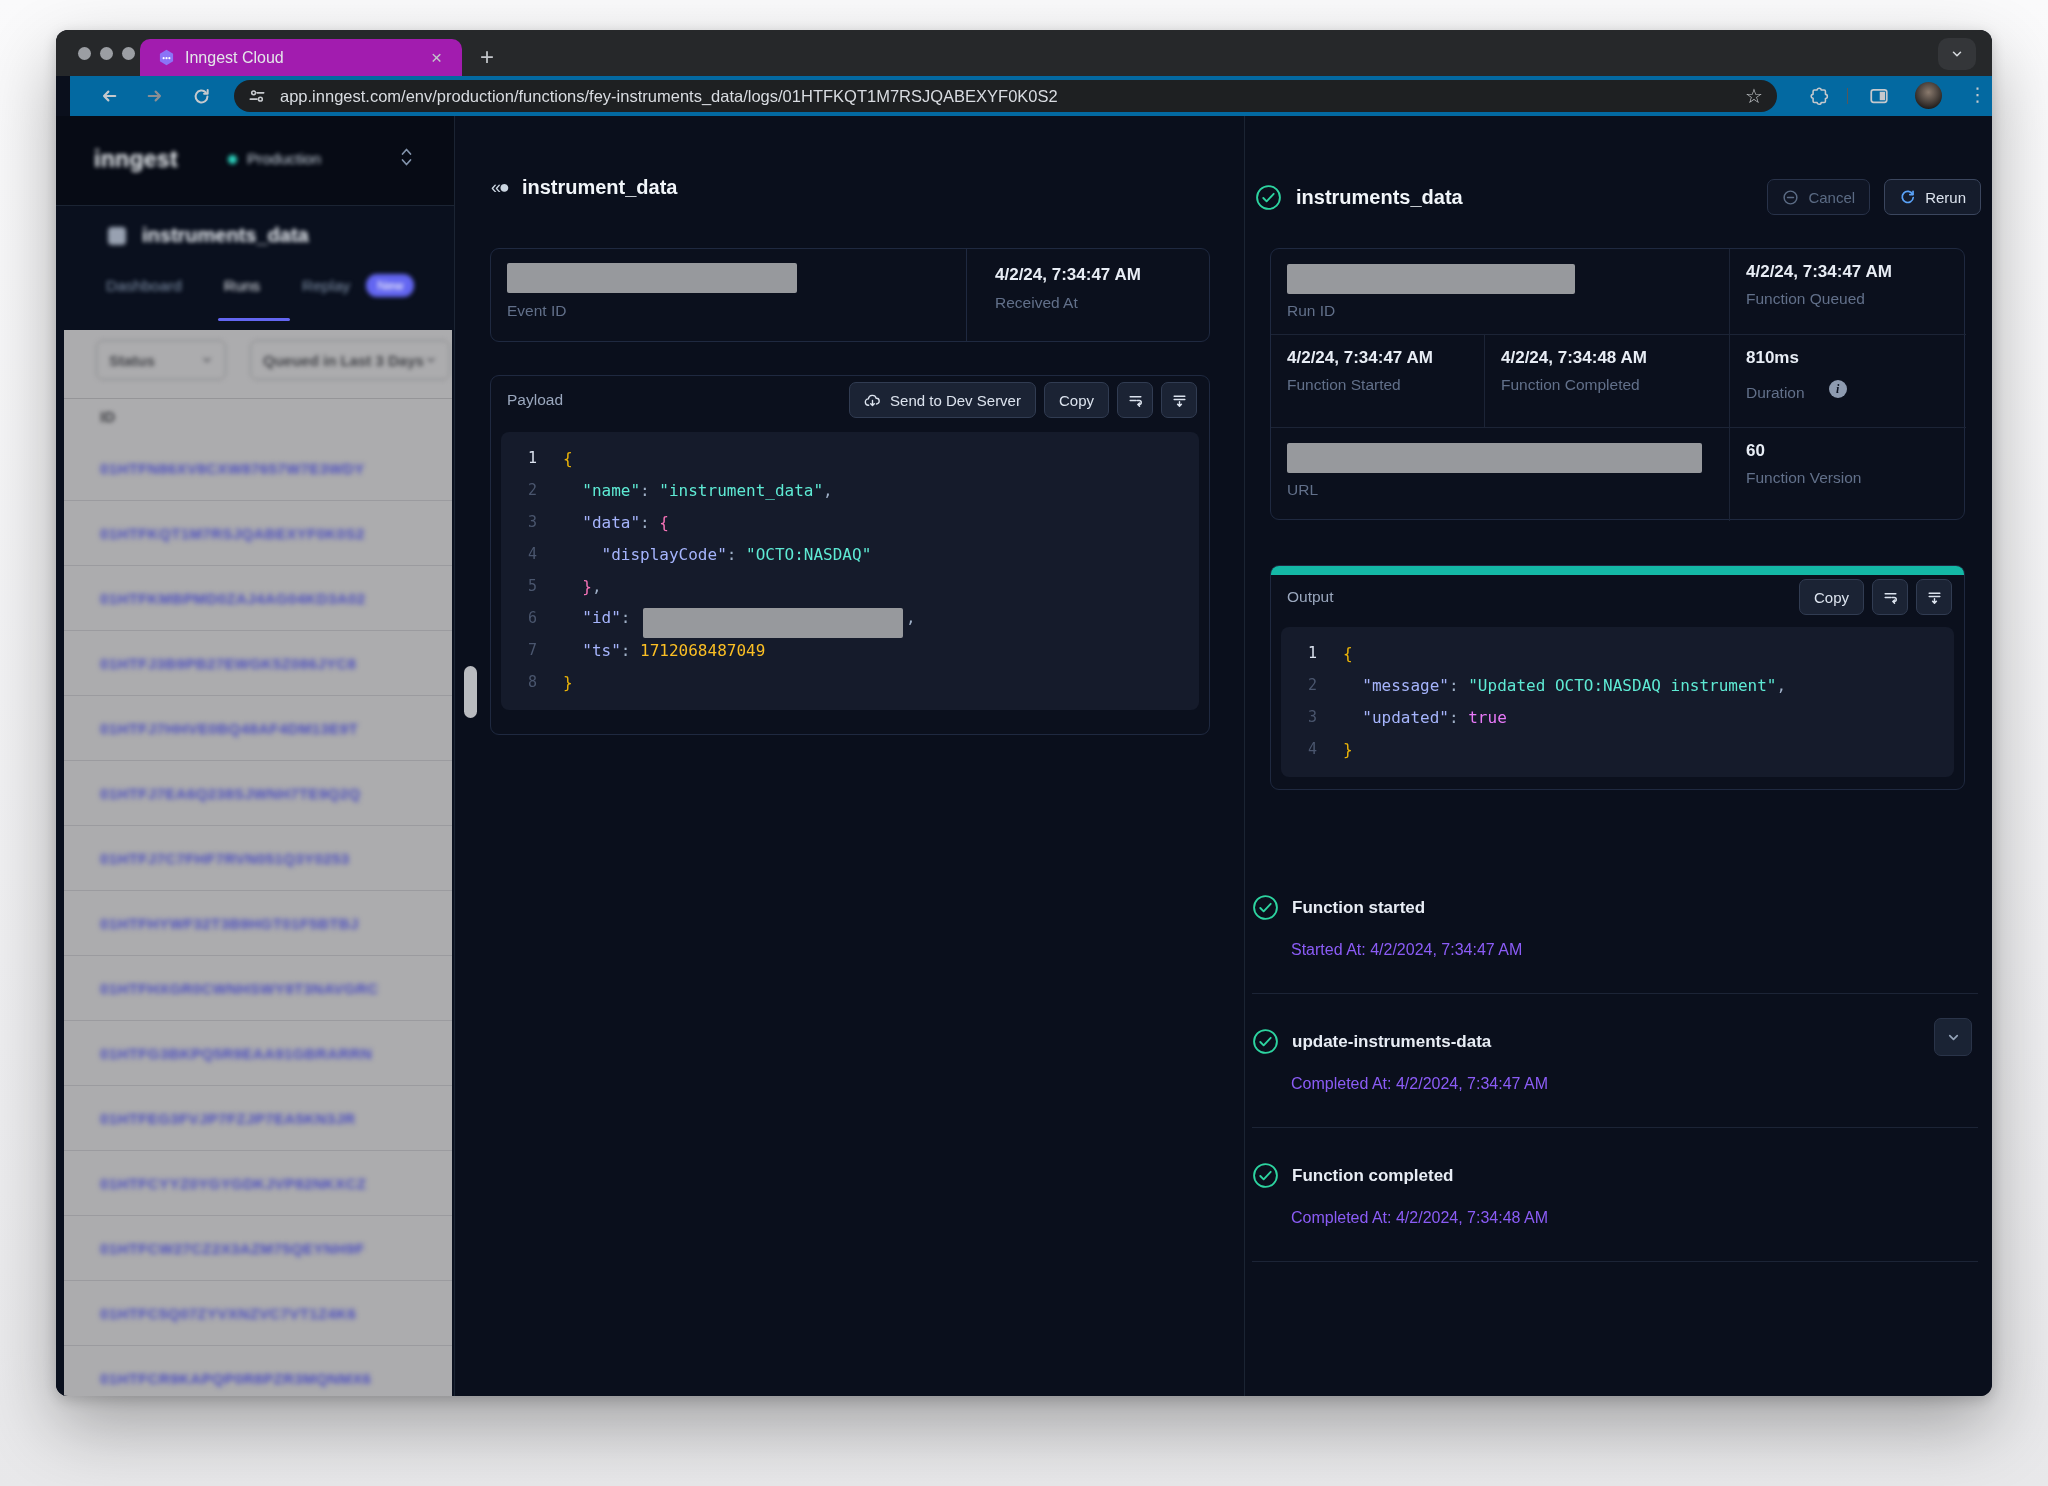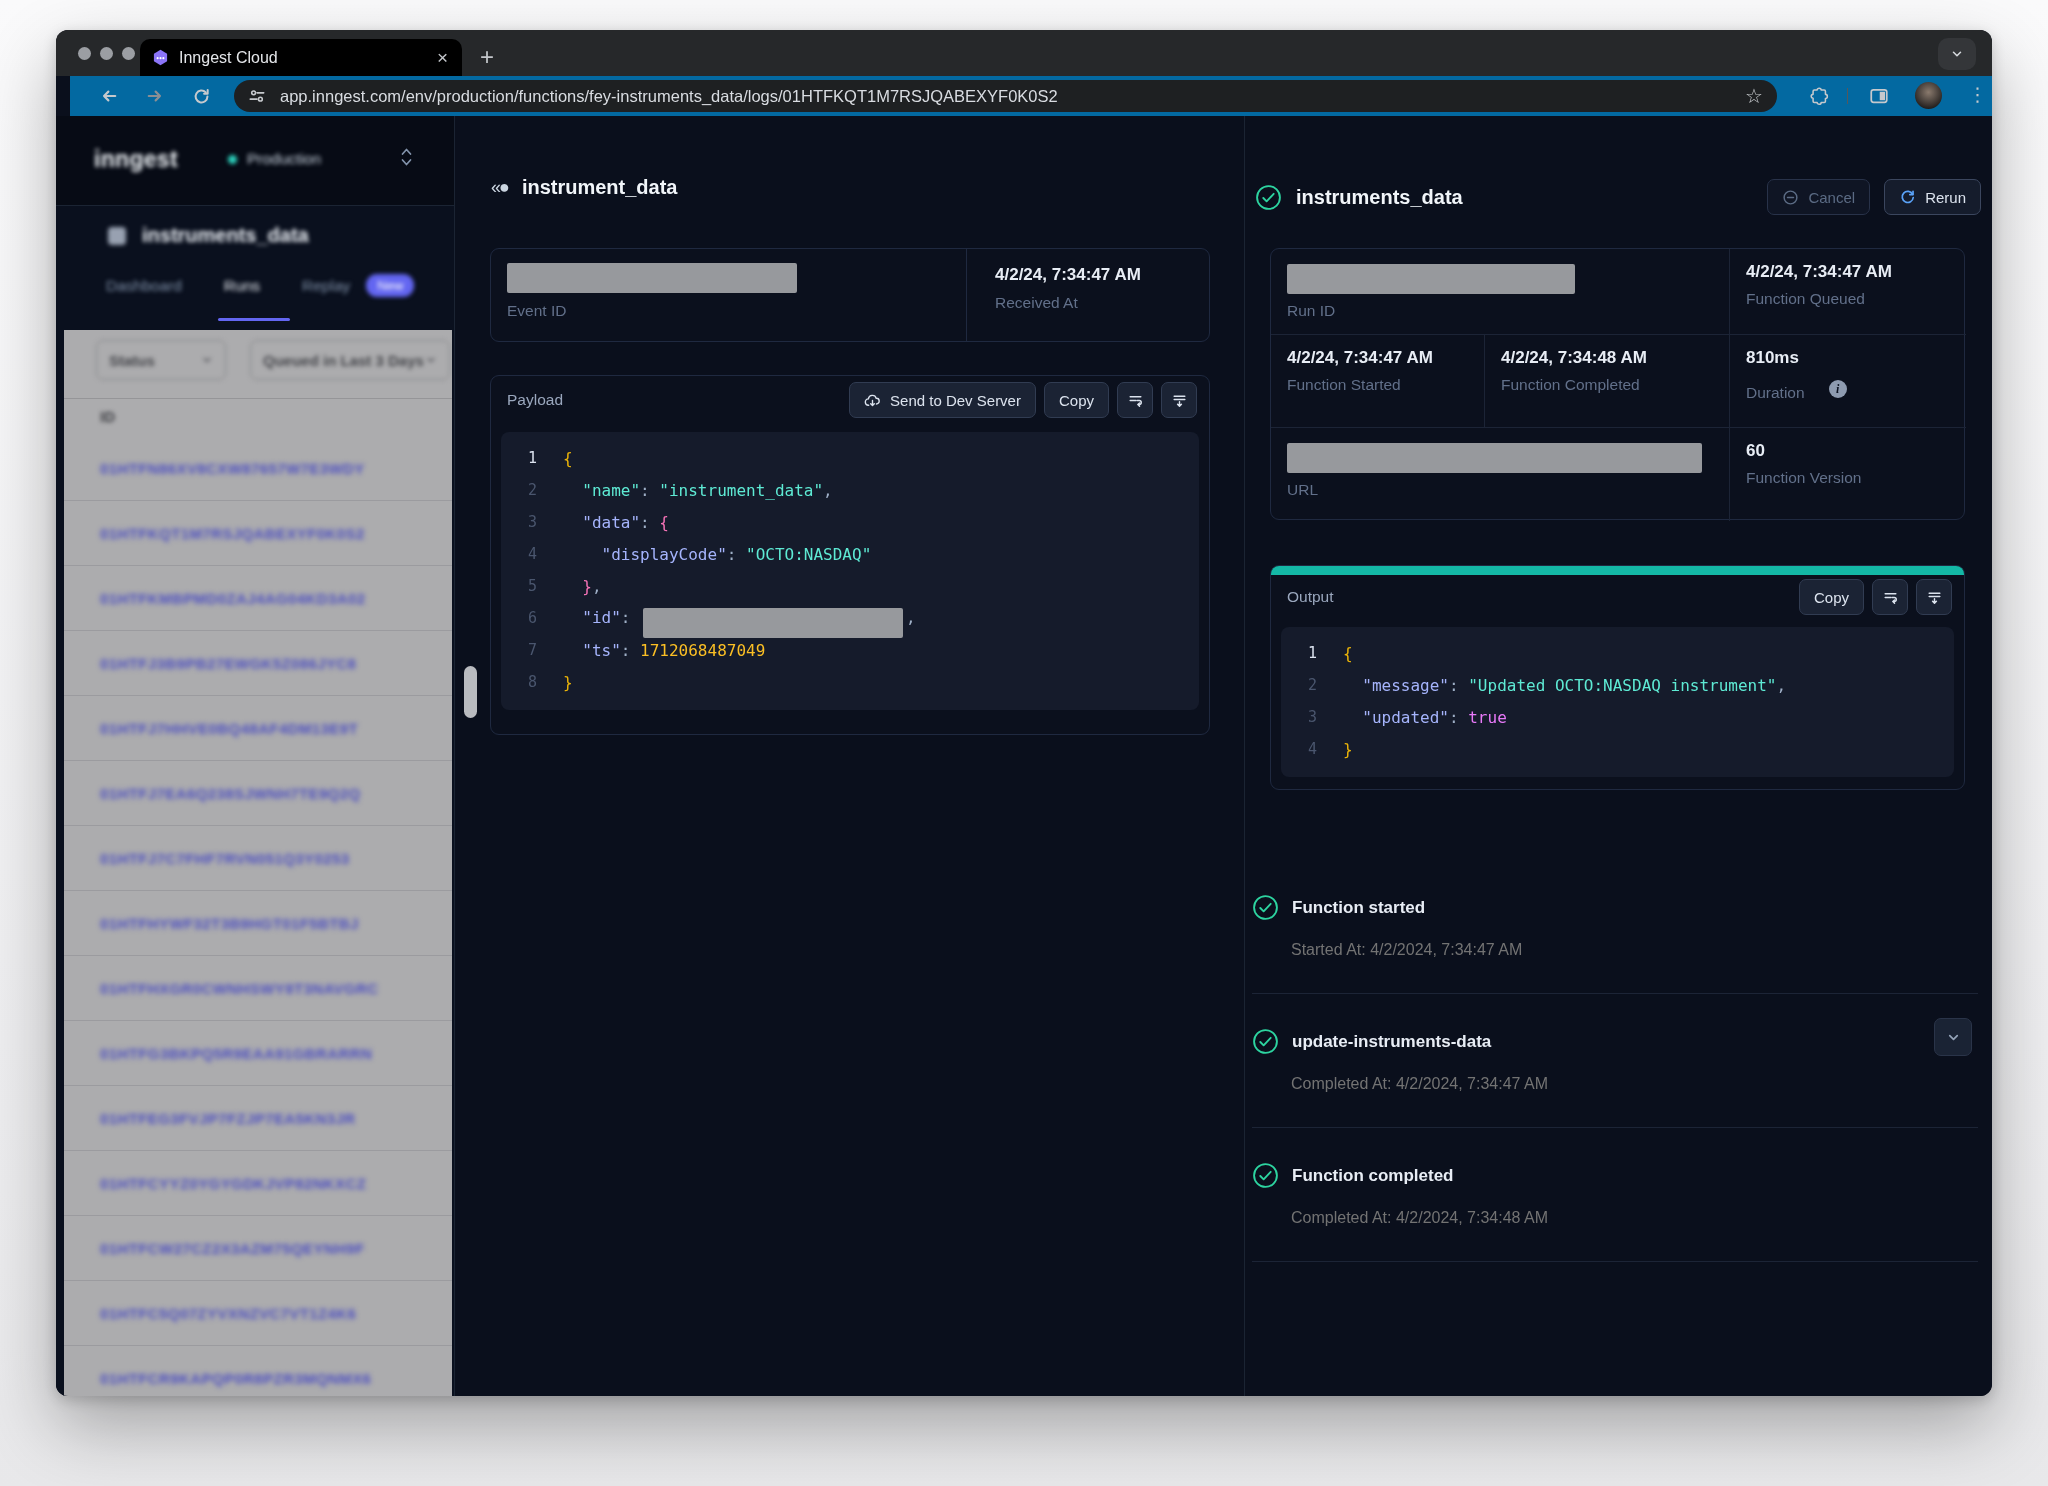--- a/index.html
+++ b/index.html
@@ -12,22 +12,22 @@
   .win{
     position:absolute;left:56px;top:30px;width:1936px;height:1366px;
     border-radius:12px;overflow:hidden;background:#0a0f1c;
     box-shadow:0 30px 70px rgba(0,0,0,.30), 0 4px 14px rgba(0,0,0,.18);
   }
   
   .tabbar{position:absolute;left:0;top:0;width:100%;height:46px;background:#26282a;}
   .lights{position:absolute;left:22px;top:17px;display:flex;gap:9px;}
   .light{width:13px;height:13px;border-radius:50%;background:#9b9ea3;}
   .tab{
-    position:absolute;left:84px;top:9px;width:322px;height:37px;background:#000000;
-    border-radius:10px 10px 0 0;display:flex;align-items:center;padding:0 12px;box-sizing:border-box;
+    position:absolute;left:84px;top:9px;width:322px;height:37px;background:#a21caf;
+    border-radius:10px 10px 0 0;display:flex;align-items:center;padding:0 18px;box-sizing:border-box;
   }
   .tab-title{color:#e4e6e9;font-size:16px;margin-left:10px;flex:1;white-space:nowrap;overflow:hidden;}
   .tab-close{color:#c3c6ca;font-size:19px;line-height:1;padding:0 2px;cursor:default;}
   .newtab{position:absolute;left:424px;top:10px;color:#c3c6ca;font-size:24px;line-height:34px;}
   .tabsearch{
     position:absolute;right:16px;top:8px;width:38px;height:32px;border-radius:10px;background:#343639;
     display:flex;align-items:center;justify-content:center;
   }
   .toolbar{position:absolute;left:14px;top:46px;width:100%;height:40px;background:#0369a1;}
   .navic{position:absolute;top:7px;width:26px;height:26px;display:flex;align-items:center;justify-content:center;}
@@ -137,21 +137,21 @@
   }
   .out-card{position:absolute;left:26px;top:449px;width:695px;height:225px;overflow:hidden;}
   .out-accent{height:10px;border-radius:8px 8px 0 0;margin:-1px -1px 0 -1px;}
   .out-card .code-head{height:52px;}
   
   .timeline{position:absolute;left:8px;top:744px;width:726px;}
   .tl-label{color:#8b99b0;font-size:16px;padding-bottom:16px;border-bottom:1px solid #1c2436;}
   .tl-item{position:relative;padding:34px 0 34px 0;border-bottom:1px solid #1c2436;}
   .tl-title-row{display:flex;align-items:center;gap:13px;}
   .tl-title{color:#e8edf5;font-size:17px;font-weight:600;}
-  .tl-detail{color:#737373;font-size:16px;margin-top:20px;margin-left:39px;}
+  .tl-detail{color:#8b5cf6;font-size:16px;margin-top:20px;margin-left:39px;}
   .tl-expand{
     position:absolute;right:6px;top:24px;width:36px;height:36px;border-radius:7px;
     background:#1a2334;border:1px solid #2a3449;display:flex;align-items:center;justify-content:center;
   }
   svg{display:block;}
 </style>
 </head>
 <body>
 
 <div class="win">

